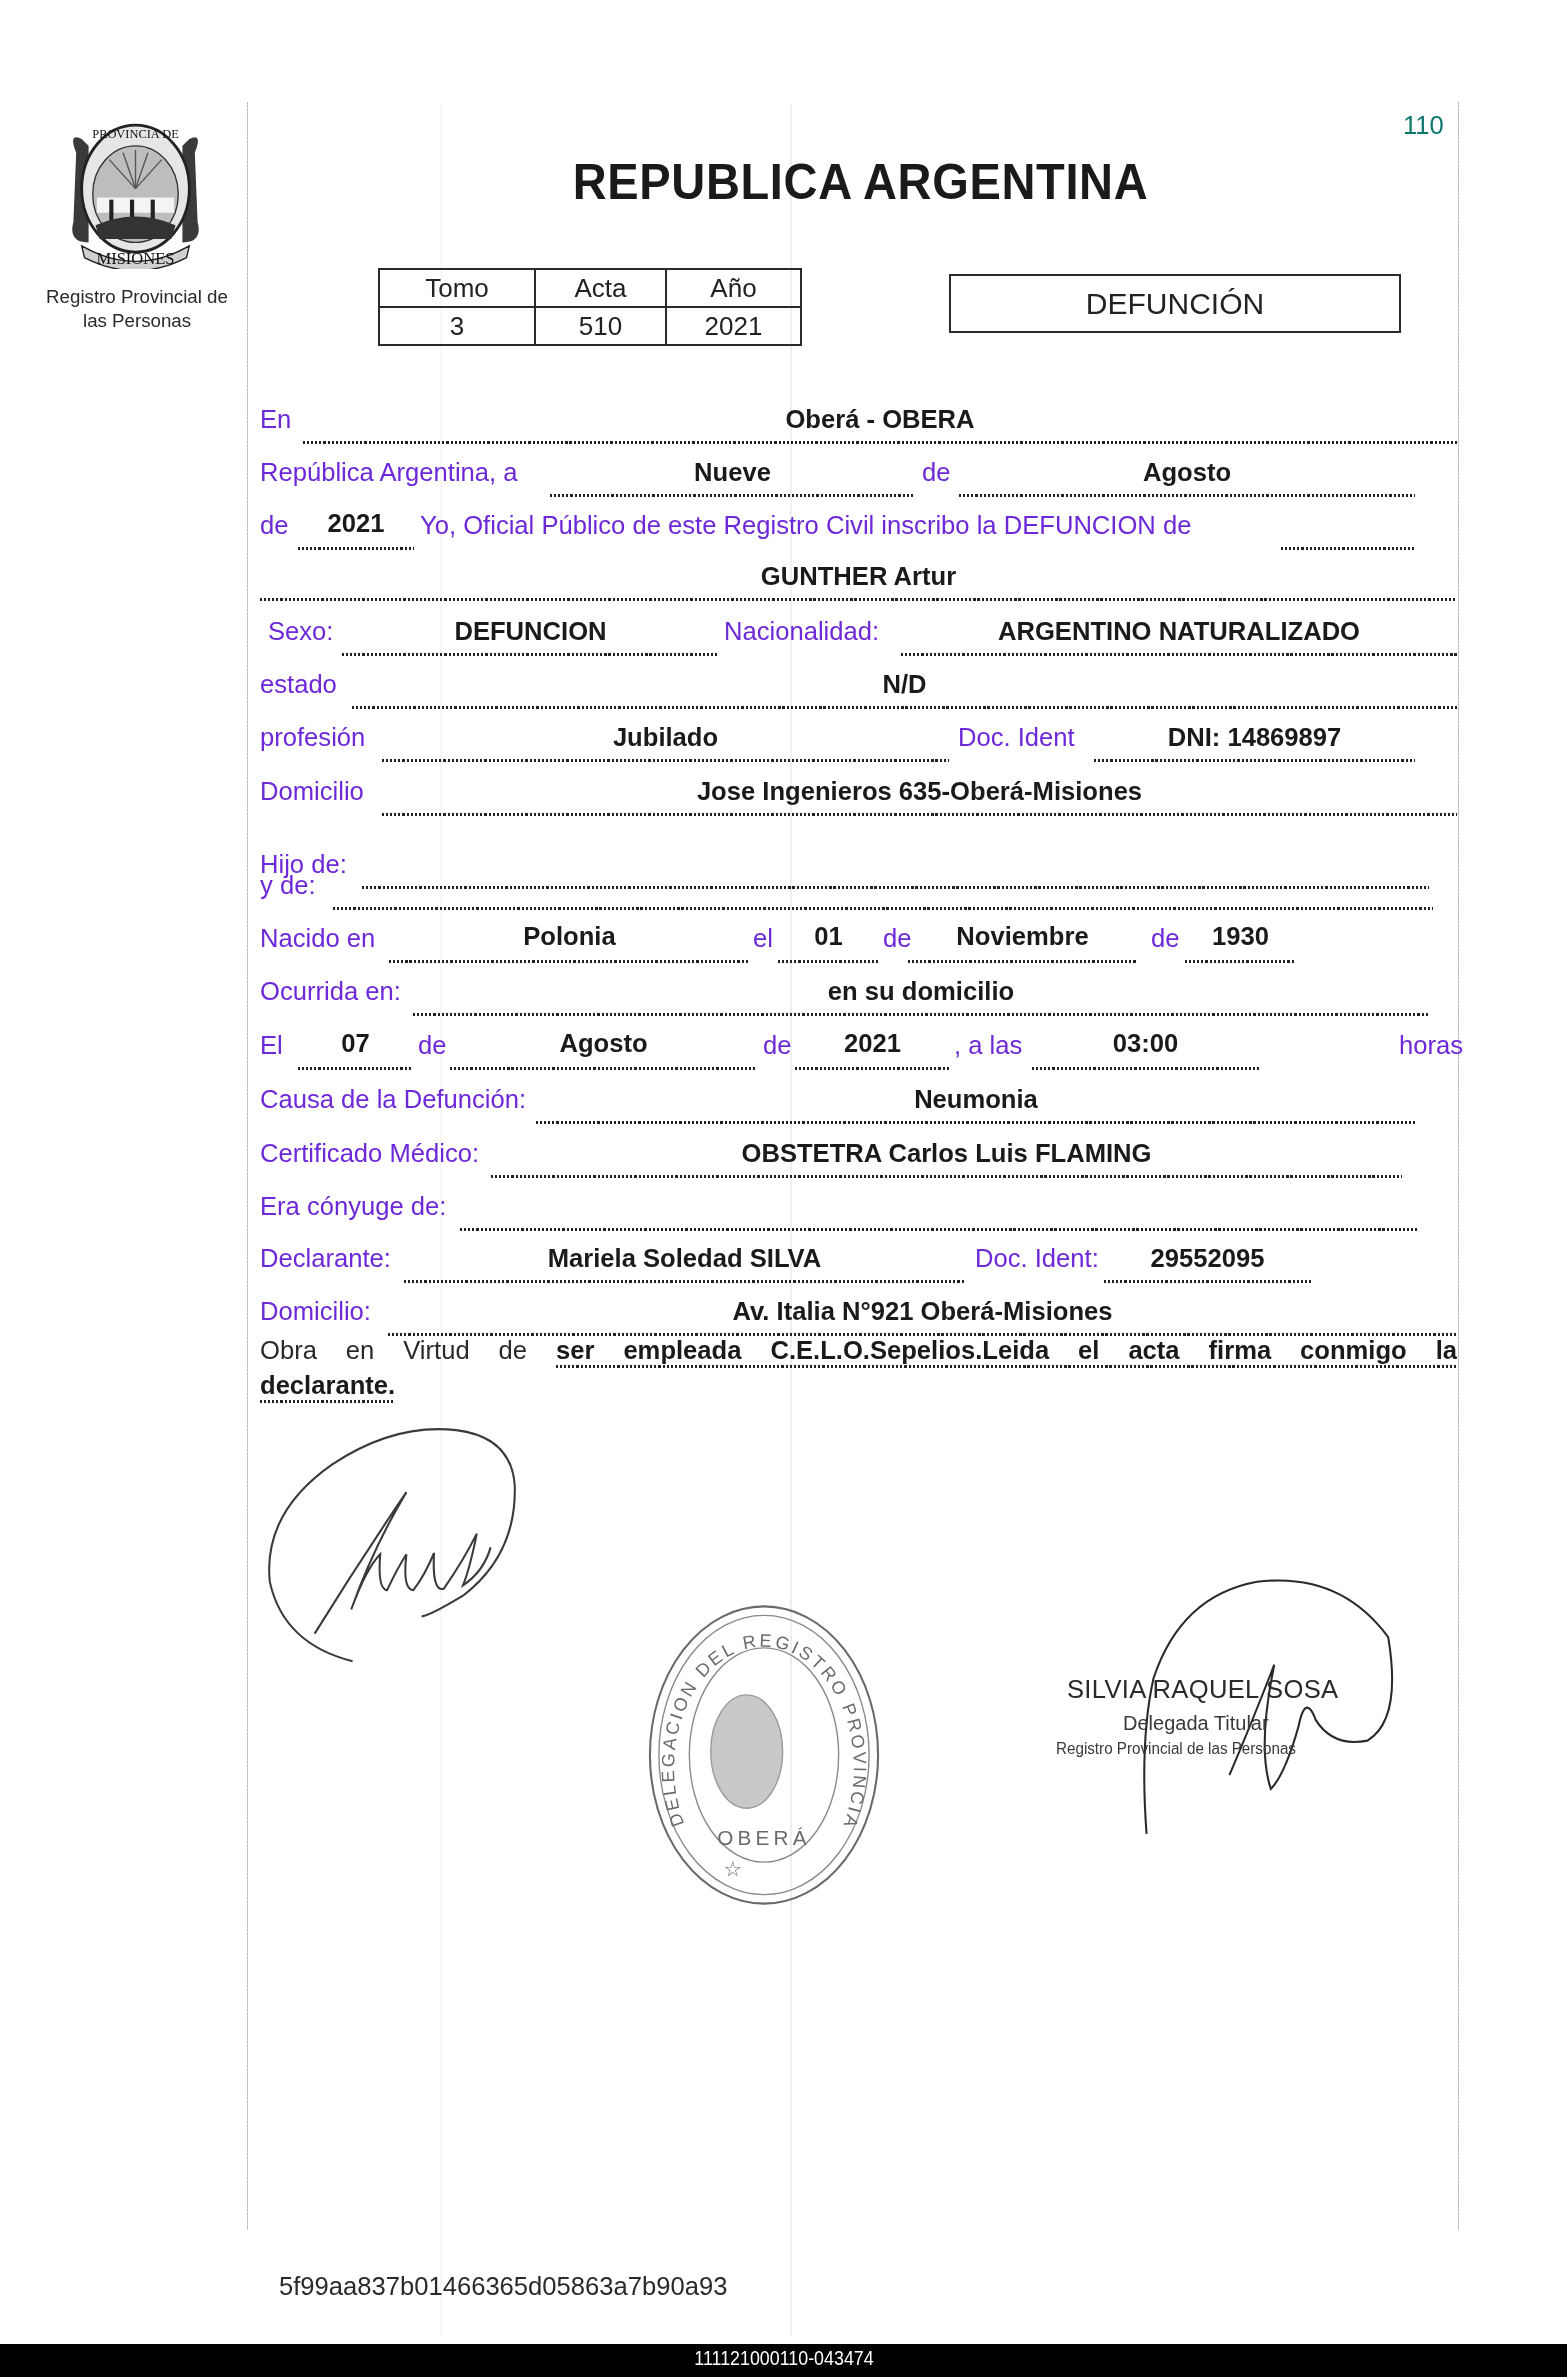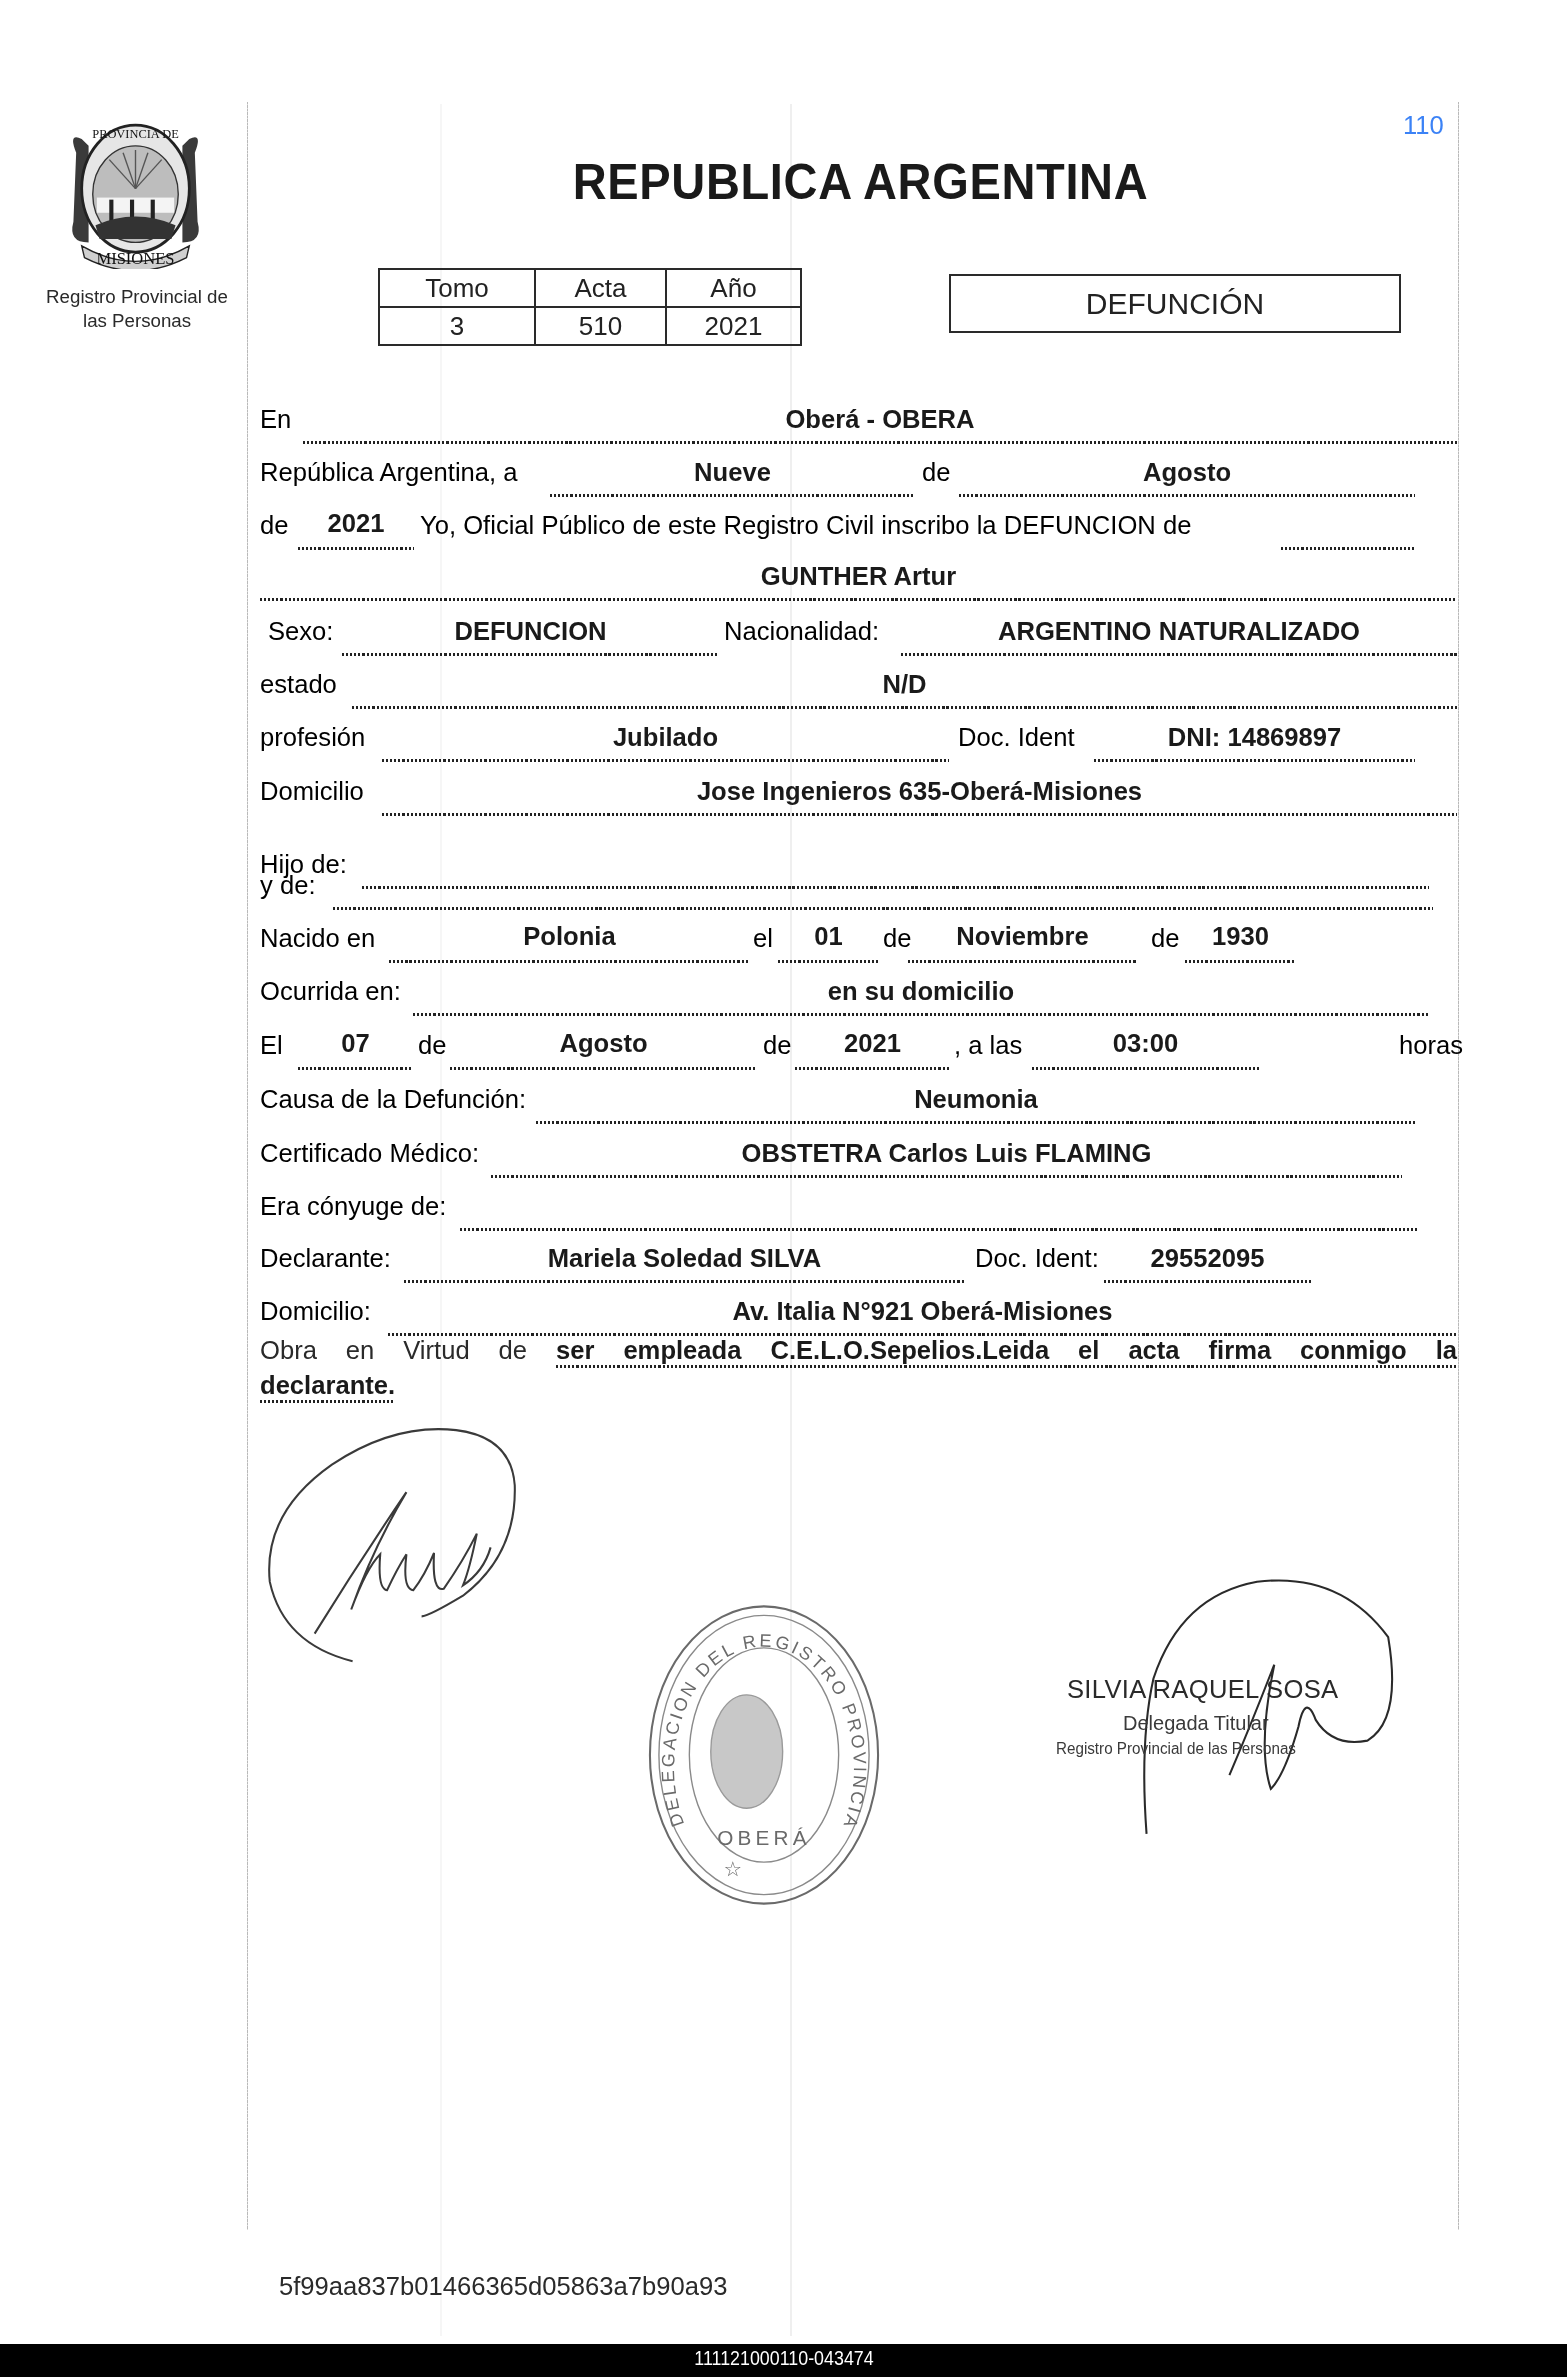--- a/index.html
+++ b/index.html
@@ -8,32 +8,32 @@
     background:#ffffff; color:#1e1e1e;
     font-family:"Liberation Sans", "DejaVu Sans", sans-serif;
   }
   .abs { position:absolute; }
   .vrule { position:absolute; width:1.4px; background:repeating-linear-gradient(#b9b9b9 0 2.1px, #dcdcdc 2.1px 3.5px); }
   .fold { position:absolute; width:2.1px; background:#efefef; }
 
   
   .logo { left:61px; top:111px; width:149px; height:158px; }
   .logo-caption { left:28px; top:285px; width:218px; text-align:center; font-size:18.7px; line-height:23.5px; color:#2a2a2a; }
-  .page-num { left:1403px; top:111px; font-size:25.6px; color:#3b82f6; }
+  .page-num { left:1403px; top:111px; font-size:25.6px; color:#0f766e; }
   .title { left:387px; top:153px; width:947px; text-align:center; font-size:50px; font-weight:bold; letter-spacing:0.7px; color:#1a1a1a; transform:scaleX(0.94); }
 
   table.reg { position:absolute; left:378px; top:268px; border-collapse:collapse; font-size:26px;padding-left:44px; }
   table.reg td { border:2.1px solid #2a2a2a; text-align:center; height:36px; padding:0; color:#222; }
   table.reg td.c1 { width:154px; } table.reg td.c2 { width:129px; } table.reg td.c3 { width:133px; }
 
   .type-box { left:949px; top:274px; width:448px; height:55px; border:2.1px solid #2a2a2a; display:flex; align-items:center; justify-content:center; font-size:30px; color:#222; }
 
   
   .row { position:absolute; left:260px; width:1197px; height:41px; font-size:25.6px; }
-  .lbl { position:absolute; bottom:9.7px; white-space:nowrap; color:#000000; }
+  .lbl { position:absolute; bottom:9.7px; white-space:nowrap; color:#6d28d9; }
   .fld { position:absolute; bottom:0; height:41px; }
   .fld .line { position:absolute; left:0; right:0; bottom:0; height:3.5px;
                background:repeating-linear-gradient(90deg, #222 0 2.1px, transparent 2.1px 4.1px); }
   .fld .val { position:absolute; left:0; right:0; bottom:9.7px; text-align:center; font-weight:bold; white-space:nowrap; color:#1a1a1a; }
   .fld .val.low { bottom:12.4px; }
   .obra { position:absolute; left:260px; top:1333px; width:1197px; font-size:25.6px; line-height:35px; color:#2a2a2a; text-align:justify; text-align-last:justify; }
   .obra .v { font-weight:bold; color:#1a1a1a; }
   .dotted-u { background:repeating-linear-gradient(90deg, #222 0 2.1px, transparent 2.1px 4.1px) bottom/100% 3.5px no-repeat; padding-bottom:4.1px; }
   .obra2 { position:absolute; left:260px; top:1368px; font-size:25.6px; font-weight:bold; line-height:35px; color:#1a1a1a; }
 

